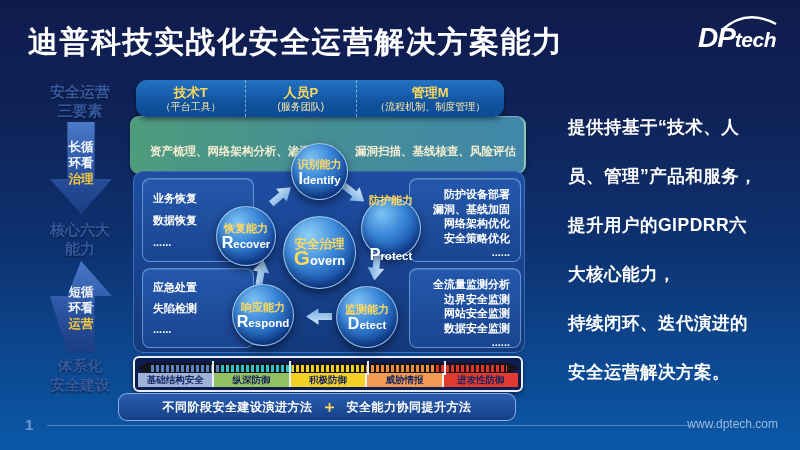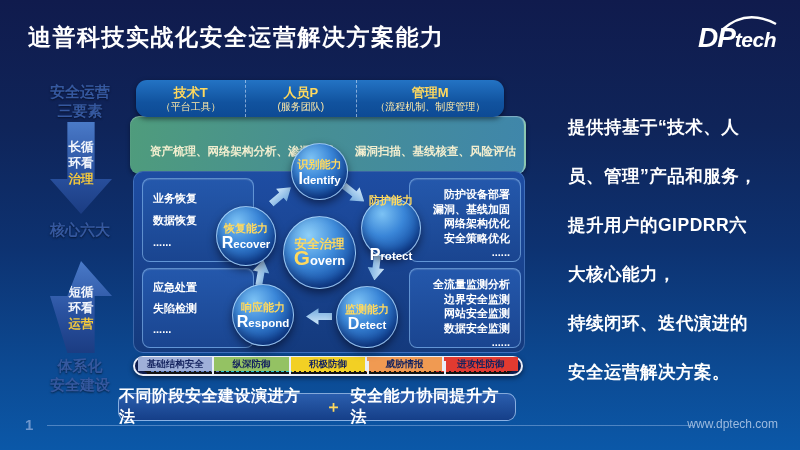--- a/index.html
+++ b/index.html
@@ -2,21 +2,21 @@
 <html><head>
 <meta charset="utf-8">
 <style>
   * { margin:0; padding:0; box-sizing:border-box; }
   body { background:#000; font-family:"Liberation Sans","DejaVu Sans",sans-serif; }
   .stage{
     position:relative; width:800px; height:450px; overflow:hidden;
     background:linear-gradient(180deg,#101b4d 0%,#0f2459 28%,#0d3271 55%,#0c4a93 82%,#0b58a8 100%);
   }
   
-  .title{ position:absolute; left:28px; top:22px; font-size:23px; font-weight:bold; color:#fff; letter-spacing:1.5px;text-align:center; }
+  .title{ position:absolute; left:28px; top:22px; font-size:30px; font-weight:bold; color:#fff; letter-spacing:1.5px;text-align:center; }
   .logo{ position:absolute; right:24px; top:22px; color:#fff; white-space:nowrap; }
   .logo .dp{ font-style:italic; font-weight:bold; font-size:28px; letter-spacing:-1px; }
   .logo .tech{ font-style:italic; font-weight:bold; font-size:21px; letter-spacing:-0.5px; }
   .logo svg{ position:absolute; right:-2px; top:-7px; }
   
   .rail-label{ position:absolute; left:24px; width:112px; text-align:center; font-weight:bold; font-size:15px;
     color:#35589f; text-shadow:0 1px 2px rgba(0,0,0,.55); line-height:19px; }
   .big-arrow{ position:absolute; left:50px; width:62px; height:92px; text-align:center;
     background:linear-gradient(180deg,#4a7ac8,#2a52a0 55%,#1b3c82); }
   .big-arrow.down{ clip-path:polygon(28% 0,72% 0,72% 62%,100% 62%,50% 100%,0 62%,28% 62%); padding-top:17px; }
@@ -70,42 +70,42 @@
   
   .flow-arrow{ position:absolute; width:26px; height:19px; z-index:4;
     clip-path:polygon(0 32%,52% 32%,52% 6%,100% 50%,52% 94%,52% 68%,0 68%);
     background:linear-gradient(180deg,#d6ecfb,#8cbbe6 70%,#6fa3d4); box-shadow:0 2px 3px rgba(0,0,20,.4); }
   .fa1{ left:341px; top:184px; transform:rotate(38deg); }
   .fa2{ left:363px; top:258px; transform:rotate(97deg); }
   .fa3{ left:306px; top:307px; transform:rotate(180deg); }
   .fa4{ left:248px; top:263px; transform:rotate(-80deg); }
   .fa5{ left:268px; top:186px; transform:rotate(-40deg); }
   
-  .ruler{ position:absolute; left:133px; top:356px; width:390px; height:20px; border-radius:12px;
+  .ruler{ position:absolute; left:133px; top:356px; width:390px; height:36px; border-radius:6px;
     background:#0d1c4e; border:2px solid #e9eef8; z-index:3; box-shadow:0 2px 5px rgba(0,0,10,.5); }
   .scale-arrow{ position:absolute; left:3px; right:3px; top:4px; height:13px; }
   .scale-arrow::before{ content:""; position:absolute; left:0; top:0; border-top:6.5px solid transparent;
     border-bottom:6.5px solid transparent; border-right:11px solid #141414; }
   .scale-arrow::after{ content:""; position:absolute; right:0; top:0; border-top:6.5px solid transparent;
     border-bottom:6.5px solid transparent; border-left:11px solid #141414; }
   .tick-track{ position:absolute; left:9px; right:9px; top:1px; bottom:1px; background:#141414; padding:2px 2px; }
   .ticks{ width:100%; height:100%;
     background:linear-gradient(90deg,#5b82c4 0 20%,#2cc4cb 20% 40%,#f2d021 40% 60%,#f08c38 60% 80%,#e2362b 80% 100%); }
   .ticks-overlay{ position:absolute; left:2px; right:2px; top:2px; bottom:2px;
     background:repeating-linear-gradient(90deg,#141414 0 2px,transparent 2px 5px); }
   .segments{ position:absolute; left:3px; right:3px; bottom:3px; height:14px; display:flex; }
   .segment{ flex:1; display:flex; align-items:center; justify-content:center;
     font-size:9.5px; font-weight:bold; color:#14235e; white-space:nowrap; }
   .segment + .segment{ border-left:2px solid #e9eef8; }
   .ruler-divider{ position:absolute; top:3px; width:2px; height:14px; background:#e9eef8; }
   
   .method-box{ position:absolute; left:118px; top:393px; width:398px; height:28px; border-radius:9px;
     background:linear-gradient(180deg,rgba(45,95,175,.95),rgba(22,62,135,.95));
     border:1px solid rgba(170,205,245,.75); display:flex; align-items:center; justify-content:center; gap:9px; z-index:3; }
-  .method-box .m-text{ font-size:16px; font-weight:bold; color:#fff; letter-spacing:.5px; }
+  .method-box .m-text{ font-size:12px; font-weight:bold; color:#fff; letter-spacing:.5px; }
   .method-box .m-plus{ font-size:16px; font-weight:bold; color:#ffd95e; }
   
   .summary{ position:absolute; left:568px; top:103px; width:228px; }
   .summary div{ font-size:17.5px; font-weight:bold; color:#fff; line-height:49px; letter-spacing:.5px; white-space:nowrap; }
   
   .page-num{ position:absolute; left:25px; top:416px; font-size:15px; font-weight:bold; color:#6e96cd; }
   .footer-line{ position:absolute; left:47px; top:425px; width:648px; height:1px; background:rgba(145,180,225,.5); }
   .website{ position:absolute; right:22px; top:417px; font-size:12px; color:#9dbbdf; }
 </style>
 </head>
@@ -128,20 +128,21 @@
   </div>
 
   <div class="big-arrow down" style="top:122px;">
     <span>长循</span>
     <span>环看</span>
     <span class="gold">治理</span>
   </div>
 
   <div class="rail-label" style="top:220px;">
     <div>核心六大</div>
+    <div>能力</div>
   </div>
 
   <div class="big-arrow up" style="top:261px;">
     <span>短循</span>
     <span>环看</span>
     <span class="gold">运营</span>
   </div>
 
   <div class="rail-label" style="top:356px;">
     <div>体系化</div>

